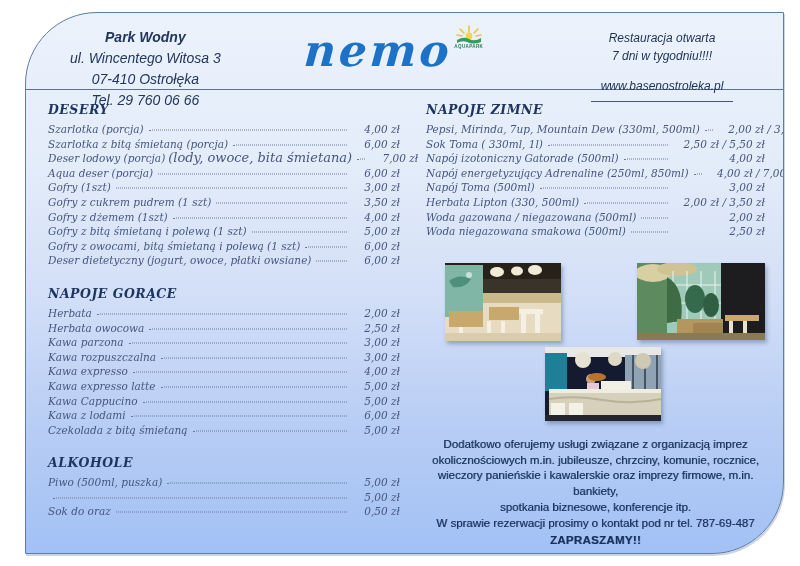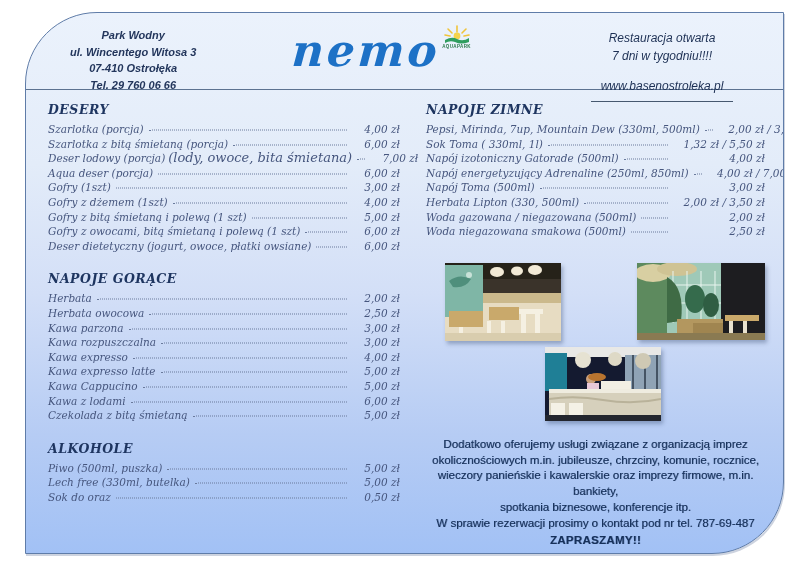--- a/index.html
+++ b/index.html
@@ -7,23 +7,23 @@
   .card{
     position:absolute;left:25px;top:12px;width:759px;height:542px;
     border:1.6px solid #5f7ca8;border-radius:72px 0 72px 0;
     background:linear-gradient(180deg,#ebf2fc 0%,#e3ecf9 28%,#d3dff7 52%,#b6ccf4 78%,#a2c1f5 100%);
     box-shadow:1px 2px 0 rgba(90,110,150,.3);
     overflow:hidden;
     font-family:"Liberation Sans",sans-serif;
   }
   
   .header{display:flex;align-items:flex-start;height:76px;padding:12px 26px 0 44px;}
-  .address{font-style:italic;font-weight:700;font-size:11px;line-height:1.5;color:#23365c;text-align:center;margin-top:2px;}
+  .address{font-style:italic;font-weight:700;font-size:14px;line-height:1.5;color:#23365c;text-align:center;margin-top:2px;}
   .address .l1{font-weight:700;}
-  .address .ln{font-weight:700;text-align:center;}
+  .address .ln{font-weight:400;text-align:center;}
   .logo-wrap{flex:1;display:flex;justify-content:center;align-items:flex-start;padding-top:2px;position:relative;}
   .nemo{font-family:"DejaVu Serif",serif;font-style:italic;font-weight:700;font-size:44px;line-height:48px;color:#1d71c6;letter-spacing:3px;transform:skewX(-4deg);}
   .logo-badge{display:flex;flex-direction:column;align-items:center;margin-left:2px;margin-top:-2px;}
   .badge-text{font-size:4.5px;letter-spacing:.4px;color:#2a7a4a;font-weight:700;margin-top:-1px;}
   .header-right{font-style:italic;font-size:12px;line-height:1.5;color:#1d3054;text-align:center;margin-top:4px;width:190px;}
   .website{display:inline-block;margin-top:12px;padding:0 10px 6px;border-bottom:1px solid #46586f;font-size:12px;}
   .divider{border-top:1px solid #5c7290;margin:0;}
   
   .body{display:flex;padding:12px 18px 0 22px;}
   .col-left{width:352px;flex:none;}
@@ -113,20 +113,25 @@
             <span class="nm">Aqua deser (porcja)</span>
             <span class="dots"></span>
             <span class="pr">6,00 zł</span>
           </div>
           <div class="row">
             <span class="nm">Gofry (1szt)</span>
             <span class="dots"></span>
             <span class="pr">3,00 zł</span>
           </div>
           <div class="row">
+            <span class="nm">Gofry z cukrem pudrem (1 szt)</span>
+            <span class="dots"></span>
+            <span class="pr">3,50 zł</span>
+          </div>
+          <div class="row">
             <span class="nm">Gofry z dżemem (1szt)</span>
             <span class="dots"></span>
             <span class="pr">4,00 zł</span>
           </div>
           <div class="row">
             <span class="nm">Gofry z bitą śmietaną i polewą (1 szt)</span>
             <span class="dots"></span>
             <span class="pr">5,00 zł</span>
           </div>
           <div class="row">
@@ -189,21 +194,20 @@
           </div>
         </div>
         <div class="sec">
           <div class="sec-title">ALKOHOLE</div>
           <div class="row">
             <span class="nm">Piwo (500ml, puszka)</span>
             <span class="dots"></span>
             <span class="pr">5,00 zł</span>
           </div>
           <div class="row">
-            <span class="nm">Lech free (330ml, butelka)</span>
             <span class="dots"></span>
             <span class="pr">5,00 zł</span>
           </div>
           <div class="row">
             <span class="nm">Sok do oraz</span>
             <span class="dots"></span>
             <span class="pr">0,50 zł</span>
           </div>
         </div>
       </div>
@@ -213,21 +217,21 @@
           <div class="sec">
             <div class="sec-title">NAPOJE ZIMNE</div>
             <div class="row">
               <span class="nm">Pepsi, Mirinda, 7up, Mountain Dew (330ml, 500ml)</span>
               <span class="dots"></span>
               <span class="pr">2,00 zł / 3,50 zł</span>
             </div>
             <div class="row">
               <span class="nm">Sok Toma ( 330ml, 1l)</span>
               <span class="dots"></span>
-              <span class="pr">1,32 zł / 5,50 zł</span>
+              <span class="pr">2,50 zł / 5,50 zł</span>
             </div>
             <div class="row">
               <span class="nm">Napój izotoniczny Gatorade (500ml)</span>
               <span class="dots"></span>
               <span class="pr">4,00 zł</span>
             </div>
             <div class="row">
               <span class="nm">Napój energetyzujący Adrenaline (250ml, 850ml)</span>
               <span class="dots"></span>
               <span class="pr">4,00 zł / 7,00 zł</span>

